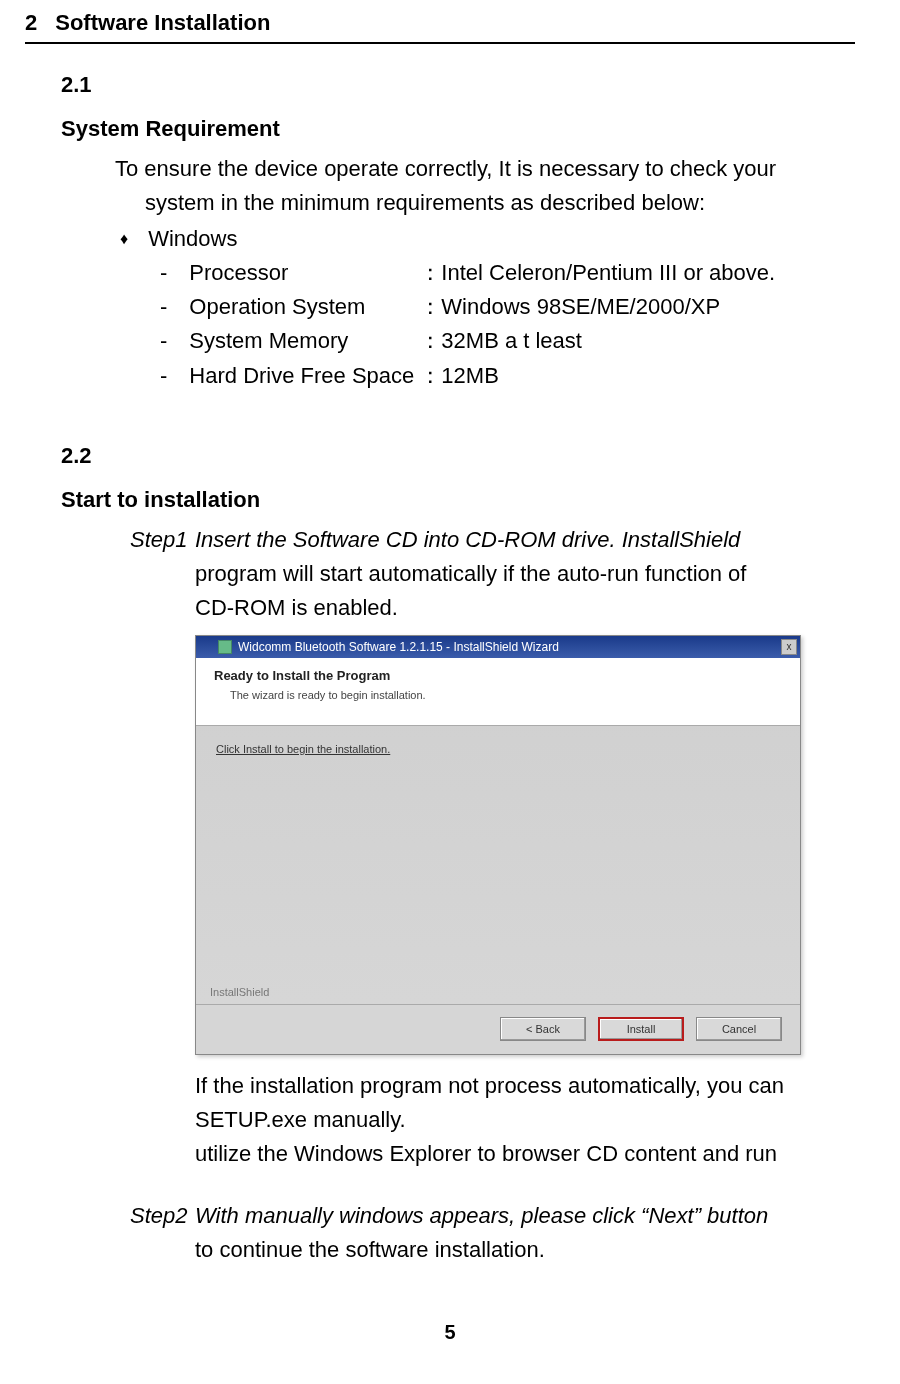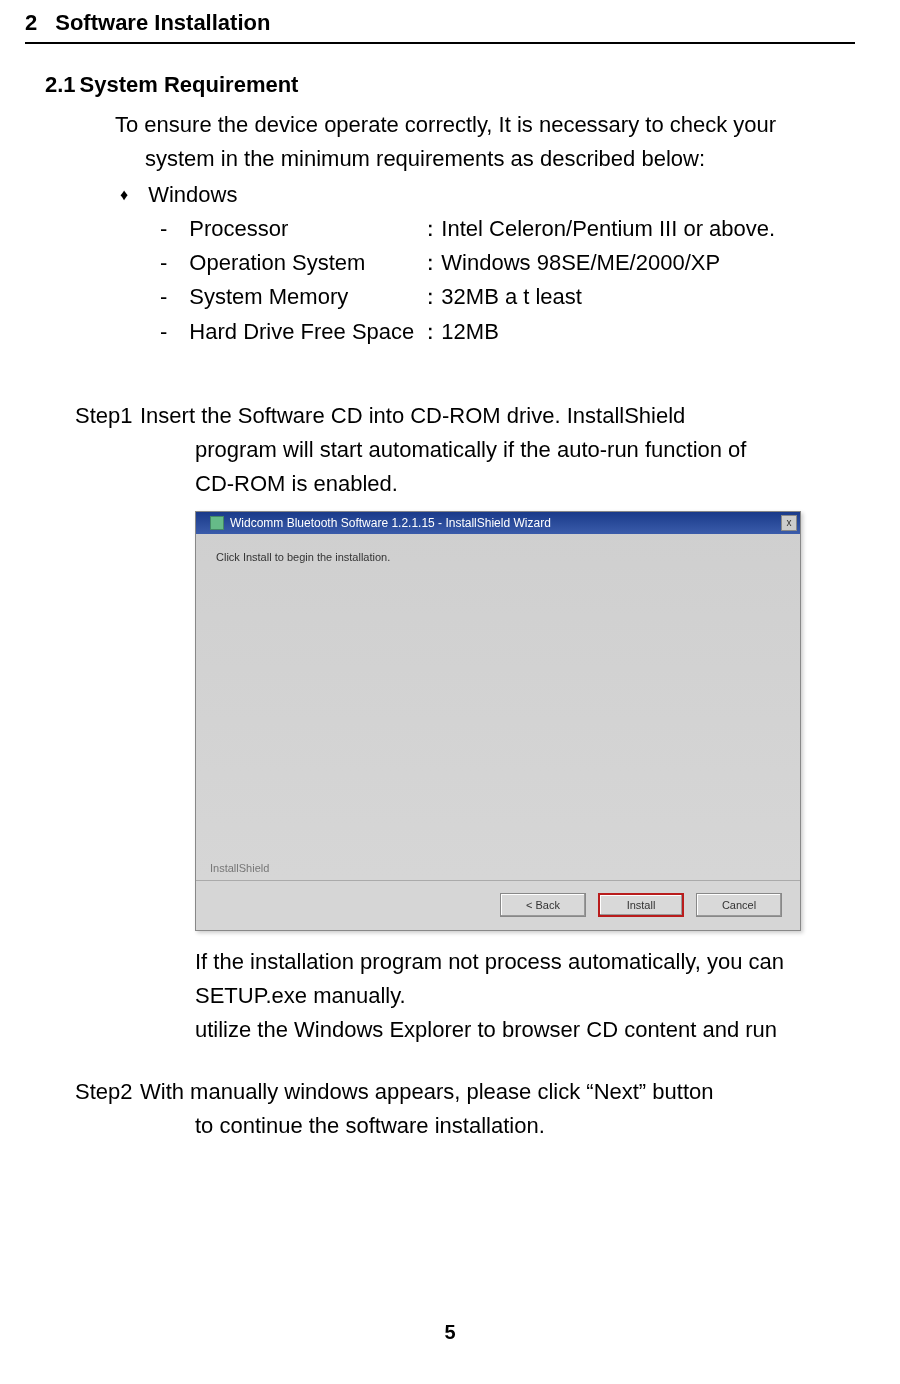--- a/index.html
+++ b/index.html
@@ -7,63 +7,63 @@
       width: 900px;
       height: 1384px;
       background: #fff;
       font-family: Arial, Helvetica, sans-serif;
       color: #000;
       position: relative;
       padding: 10px 45px 0 25px;
     }
     .h1-row { display: flex; gap: 18px; font-size: 22px; font-weight: bold; margin-bottom: 6px; }
     .hr { border: none; border-top: 2px solid #000; margin-bottom: 28px; }
-    .h2-row { display: flex; gap: 4px; font-size: 22px; font-weight: bold; margin-left: 20px; margin-bottom: 10px; }
+    .h2-row { display: flex; gap: 18px; font-size: 22px; font-weight: bold; margin-left: 36px; margin-bottom: 10px; flex-direction: column; }
     .intro { font-size: 22px; line-height: 1.55; margin-left: 90px; text-indent: -0px; }
     .intro-cont { font-size: 22px; line-height: 1.55; margin-left: 120px; }
     .bullet-row { display: flex; align-items: baseline; font-size: 22px; margin-left: 95px; margin-top: 2px; line-height: 1.55; }
     .diamond { font-size: 16px; margin-right: 20px; position: relative; top: -2px; }
     .dash-row { display: flex; align-items: baseline; font-size: 22px; margin-left: 135px; line-height: 1.55; }
     .dash { margin-right: 22px; }
     .dash-label { width: 230px; }
     .sec22 { margin-top: 50px; }
-    .step-row { font-size: 22px; line-height: 1.55; margin-left: 50px; display: flex; }
+    .step-row { font-size: 22px; line-height: 1.55; margin-left: 105px; display: flex; font-style: italic; }
     .step-label { width: 65px; flex-shrink: 0; }
     .step-body { flex: 1; }
     .step-cont { font-size: 22px; line-height: 1.55; margin-left: 170px; }
     .wizard-img {
       width: 606px;
       height: 420px;
       margin: 10px 0 14px 170px;
       background: linear-gradient(#cfcfcf,#d7d7d7);
       border: 1px solid #888;
       position: relative;
       font-family: Tahoma, Arial, sans-serif;
       box-shadow: 2px 2px 4px rgba(0,0,0,.2);
     }
     .wiz-title {
       background: linear-gradient(#1a3a8a,#3b5cab);
       color: #fff;
       font-size: 12px;
-      padding: 3px 14px;
+      padding: 3px 22px;
       display: flex;
       align-items: center;
       height: 22px;
     }
     .wiz-title-icon { width: 14px; height: 14px; background: #6b8; margin-right: 6px; border: 1px solid #486; }
     .wiz-close { position: absolute; right: 3px; top: 3px; width: 16px; height: 16px; background: #ccc; border: 1px solid #888; font-size: 10px; text-align: center; line-height: 13px; color: #333; }
     .wiz-head {
       background: #fff;
       height: 68px;
       padding: 10px 18px 0 18px;
       border-bottom: 1px solid #aaa;
     }
     .wiz-head-title { font-weight: bold; font-size: 13px; color: #222; }
     .wiz-head-sub { font-size: 11px; color: #444; margin-left: 16px; margin-top: 6px; }
-    .wiz-body { padding: 16px 20px; font-size: 11px; color: #333; }
+    .wiz-body { padding: 16px 20px; font-size: 11px; color: #333; text-decoration: underline; }
     .wiz-body p { margin-bottom: 8px; line-height: 1.35; }
     .wiz-footer {
       position: absolute;
       bottom: 0; left: 0; right: 0;
       height: 50px;
       border-top: 1px solid #aaa;
       background: #d6d6d6;
       display: flex;
       justify-content: flex-end;
       align-items: center;
@@ -120,34 +120,42 @@
   <span class="dash-label">System Memory</span>
   <span>：32MB a t least</span>
 </div>
 <div class="dash-row">
   <span class="dash">-</span>
   <span class="dash-label">Hard Drive Free Space</span>
   <span>：12MB</span>
 </div>
 
 <div class="sec22">
+  <div class="h2-row">
+    <span>2.2</span>
+    <span>Start to installation</span>
+  </div>
 
   <div class="step-row">
     <span class="step-label">Step1</span>
     <span class="step-body">Insert the Software CD into CD-ROM drive. InstallShield</span>
   </div>
   <div class="step-cont">program will start automatically if the auto-run function of</div>
   <div class="step-cont">CD-ROM is enabled.</div>
 
   <div class="wizard-img">
     <div class="wiz-title">
       <span class="wiz-title-icon"></span>
       <span>Widcomm Bluetooth Software 1.2.1.15 - InstallShield Wizard</span>
     </div>
     <div class="wiz-close">x</div>
+    <div class="wiz-head">
+      <div class="wiz-head-title">Ready to Install the Program</div>
+      <div class="wiz-head-sub">The wizard is ready to begin installation.</div>
+    </div>
     <div class="wiz-body">
       <p>Click Install to begin the installation.</p>
     </div>
     <div class="wiz-status">InstallShield</div>
     <div class="wiz-footer">
       <div class="wiz-btn">&lt; Back</div>
       <div class="wiz-btn primary">Install</div>
       <div class="wiz-btn">Cancel</div>
     </div>
   </div>

